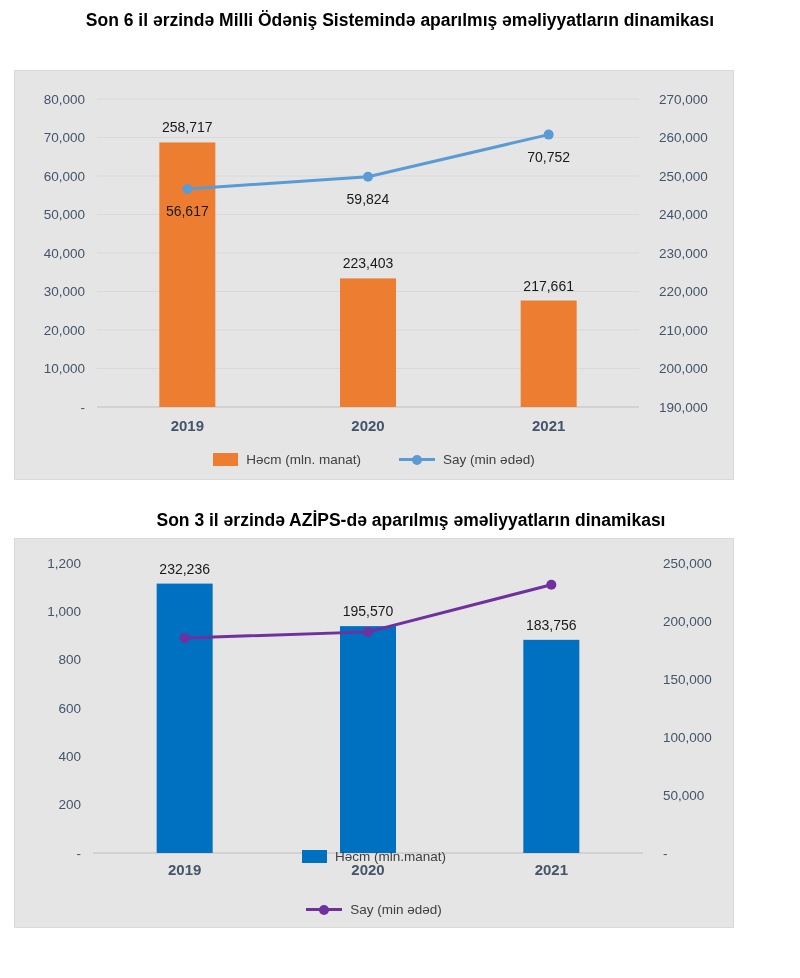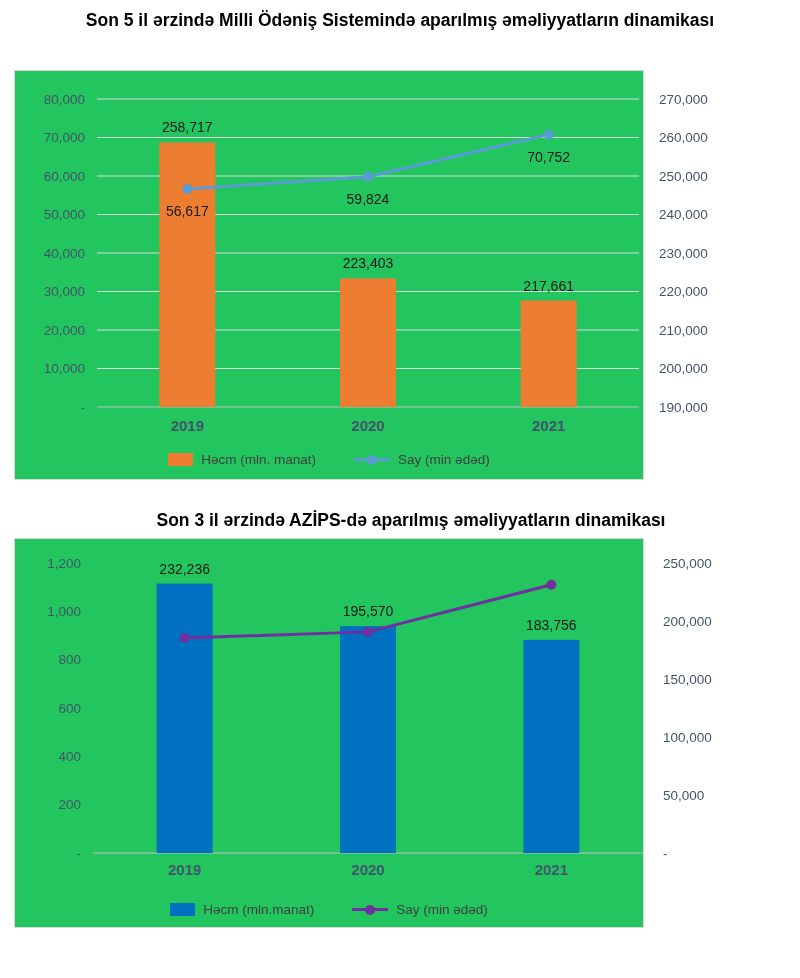--- a/index.html
+++ b/index.html
@@ -8,44 +8,44 @@
     font-family:"Liberation Sans","DejaVu Sans",sans-serif;
     overflow:hidden;
   }
   .chart-title{
     position:absolute;left:0;width:100%;text-align:center;
     font-weight:bold;font-size:17.5px;color:#000;
   }
   #title-1{top:10px;}
   #title-2{top:510px;margin-left:11px;}
   .panel{
-    position:absolute;left:14px;width:630px;background:#22c55e;
+    position:absolute;left:14px;width:720px;background:#e5e5e5;
     border:1px solid #D9D9D9;box-sizing:border-box;
   }
   #panel-1{top:70px;height:410px;}
   #panel-2{top:538px;height:390px;}
   svg{display:block;}
   .legend{
     position:absolute;left:0;width:100%;display:flex;justify-content:center;
     align-items:center;gap:38px;font-size:13.5px;color:#404040;
   }
   #legend-1{bottom:12px;}
-  #legend-2{bottom:10px;}
+  #legend-2{bottom:10px;flex-direction:column;}
   .legend-item{display:flex;align-items:center;gap:8px;}
   .swatch{width:25px;height:13px;display:inline-block;}
   .line-swatch{width:36px;height:3px;display:inline-block;position:relative;}
   .line-swatch .dot{position:absolute;width:10px;height:10px;border-radius:50%;left:13px;top:-3.5px;}
   text.tick{font-size:13.5px;fill:#44546A;}
   text.cat{font-size:15px;font-weight:bold;fill:#44546A;}
   text.dlabel{font-size:14px;fill:#1a1a1a;}
 </style>
 </head>
 <body>
 
-<div class="chart-title" id="title-1">Son 5 il ərzində Milli Ödəniş Sistemində aparılmış əməliyyatların dinamikası</div>
+<div class="chart-title" id="title-1">Son 6 il ərzində Milli Ödəniş Sistemində aparılmış əməliyyatların dinamikası</div>
 
 <div class="panel" id="panel-1">
   <svg width="768" height="372" viewBox="0 0 768 372">
       <line x1="82" x2="624" y1="28" y2="28" stroke="#D9D9D9" stroke-width="1"></line>
       <text x="70" y="32.5" text-anchor="end" class="tick">80,000</text>
       <line x1="82" x2="624" y1="66.5" y2="66.5" stroke="#D9D9D9" stroke-width="1"></line>
       <text x="70" y="71" text-anchor="end" class="tick">70,000</text>
       <line x1="82" x2="624" y1="105" y2="105" stroke="#D9D9D9" stroke-width="1"></line>
       <text x="70" y="109.5" text-anchor="end" class="tick">60,000</text>
       <line x1="82" x2="624" y1="143.5" y2="143.5" stroke="#D9D9D9" stroke-width="1"></line>

